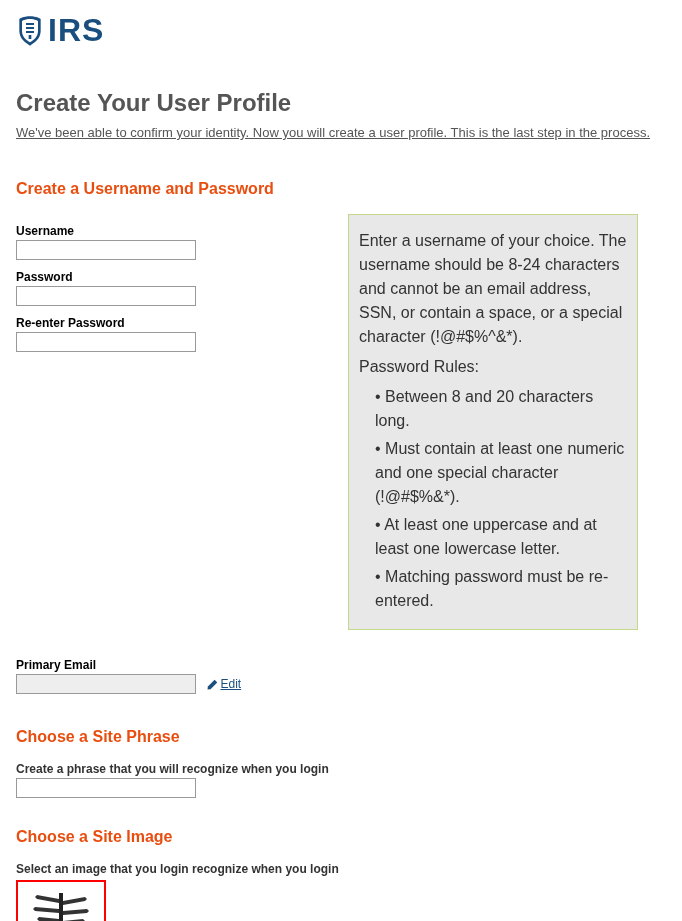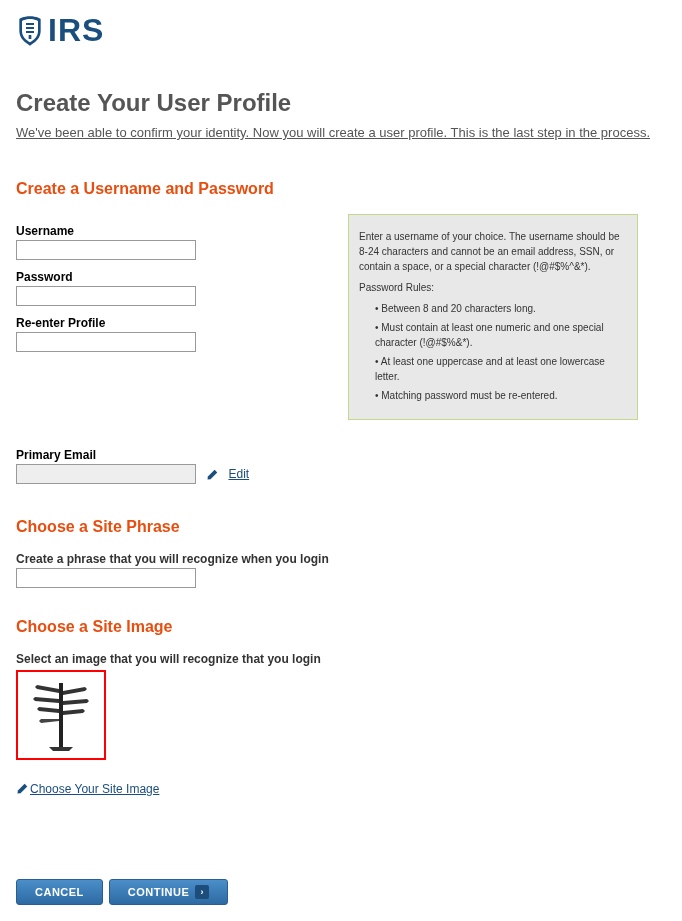--- a/index.html
+++ b/index.html
@@ -46,21 +46,21 @@
     .form-row {
       display: flex;
       align-items: flex-start;
       gap: 12px;
     }
     .left-col { flex: 0 0 320px; }
     .info-box {
       background: #e8e8e8;
       border: 1px solid #c2d98a;
       padding: 8px 10px 12px 10px;
-      font-size: 10px;
+      font-size: 16px;
       color: #333;
       line-height: 1.5;
       width: 290px;
     }
     .info-box p { margin: 6px 0; }
     .info-box ul { margin: 4px 0 0 4px; padding-left: 12px; list-style: none;}
     .info-box li::before { content: "• "; }
     .info-box li { margin-bottom: 4px; }
     label.field-label {
       display: block;
@@ -82,21 +82,21 @@
       background: #eee;
     }
     .edit-link {
       display: inline-flex;
       align-items: flex-end;
       margin-left: 6px;
       color: #1A4E7E;
       font-size: 12px;
       text-decoration: underline;
       cursor: pointer;
-      gap: 10px;
+      gap: 2px;
       vertical-align: middle;
     }
     .pencil-icon { width: 12px; height: 12px; color: #1A4E7E; }
     .site-image-box {
       border: 2px solid red;
       width: 90px;
       height: 90px;
       margin-top: 4px;
       display: flex;
       align-items: center;
@@ -170,21 +170,21 @@
 <h2 class="section">Create a Username and Password</h2>
 
 <div class="form-row">
   <div class="left-col">
     <label class="field-label">Username</label>
     <input class="text-input" type="text" value="" style="">
 
     <label class="field-label">Password</label>
     <input class="text-input" type="password" value="" style="">
 
-    <label class="field-label">Re-enter Profile</label>
+    <label class="field-label">Re-enter Password</label>
     <input class="text-input" type="password" value="" style="">
   </div>
 
   <div class="info-box">
     <p>Enter a username of your choice. The username should be 8-24 characters and cannot be an email address, SSN, or contain a space, or a special character (!@#$%^&amp;*).</p>
     <p>Password Rules:</p>
     <ul>
       <li>Between 8 and 20 characters long.</li>
       <li>Must contain at least one numeric and one special character (!@#$%&amp;*).</li>
       <li>At least one uppercase and at least one lowercase letter.</li>
@@ -204,21 +204,21 @@
   </a>
 </div>
 
 
 <h2 class="section" style="margin-top:34px;">Choose a Site Phrase</h2>
 <p class="instruction">Create a phrase that you will recognize when you login</p>
 <input class="text-input" type="text" value="" style="">
 
 
 <h2 class="section" style="margin-top:30px;">Choose a Site Image</h2>
-<p class="instruction">Select an image that you will recognize that you login</p>
+<p class="instruction">Select an image that you login recognize when you login</p>
 <div class="site-image-box">
   <svg width="64" height="72" viewBox="0 0 64 72">
     <rect x="30" y="4" width="4" height="64" fill="#222"></rect>
     <polygon points="30,10 8,6 6,8 8,10 30,14" fill="#333"></polygon>
     <polygon points="34,12 56,8 58,10 56,12 34,16" fill="#333"></polygon>
     <polygon points="30,20 6,18 4,20 6,22 30,24" fill="#333"></polygon>
     <polygon points="34,22 58,20 60,22 58,24 34,26" fill="#333"></polygon>
     <polygon points="30,30 10,28 8,30 10,32 30,34" fill="#333"></polygon>
     <polygon points="34,32 54,30 56,32 54,34 34,36" fill="#333"></polygon>
     <polygon points="30,40 12,40 10,42 12,44 30,42" fill="#444"></polygon>

